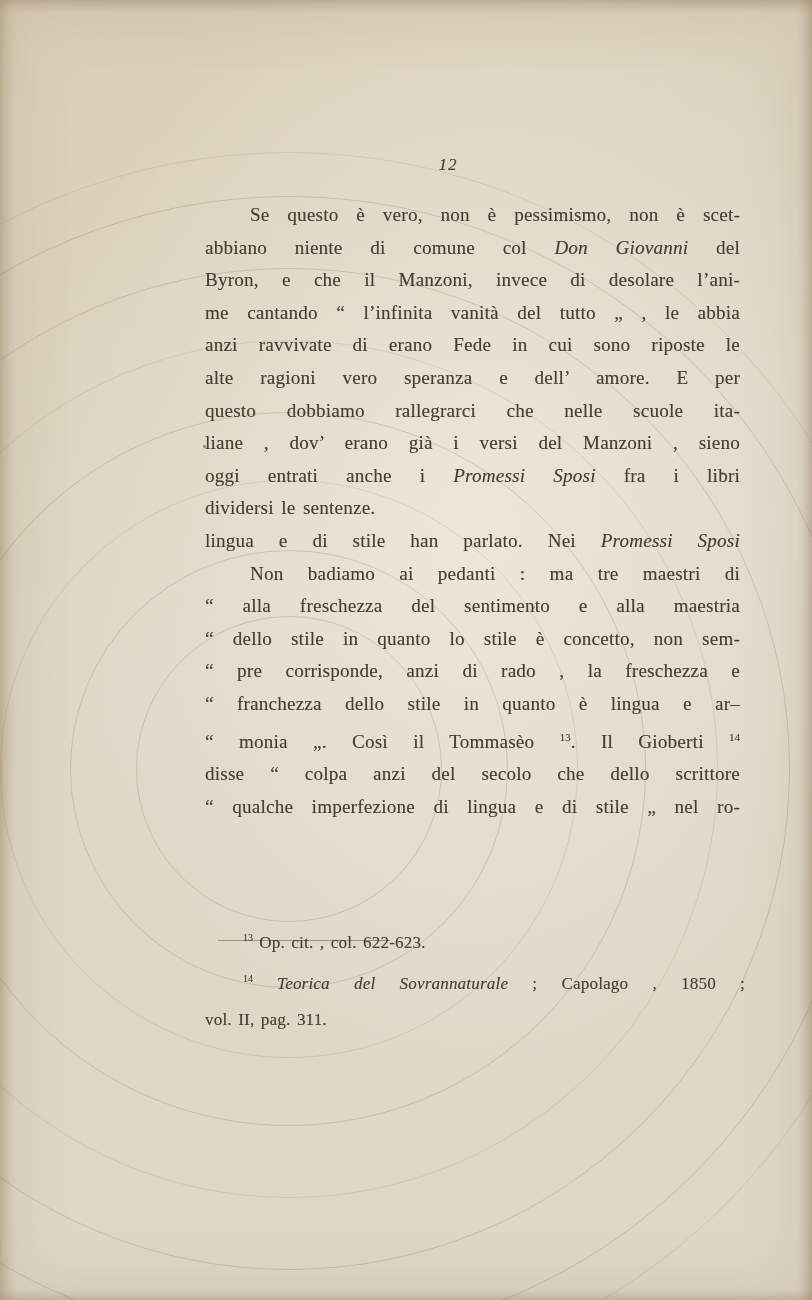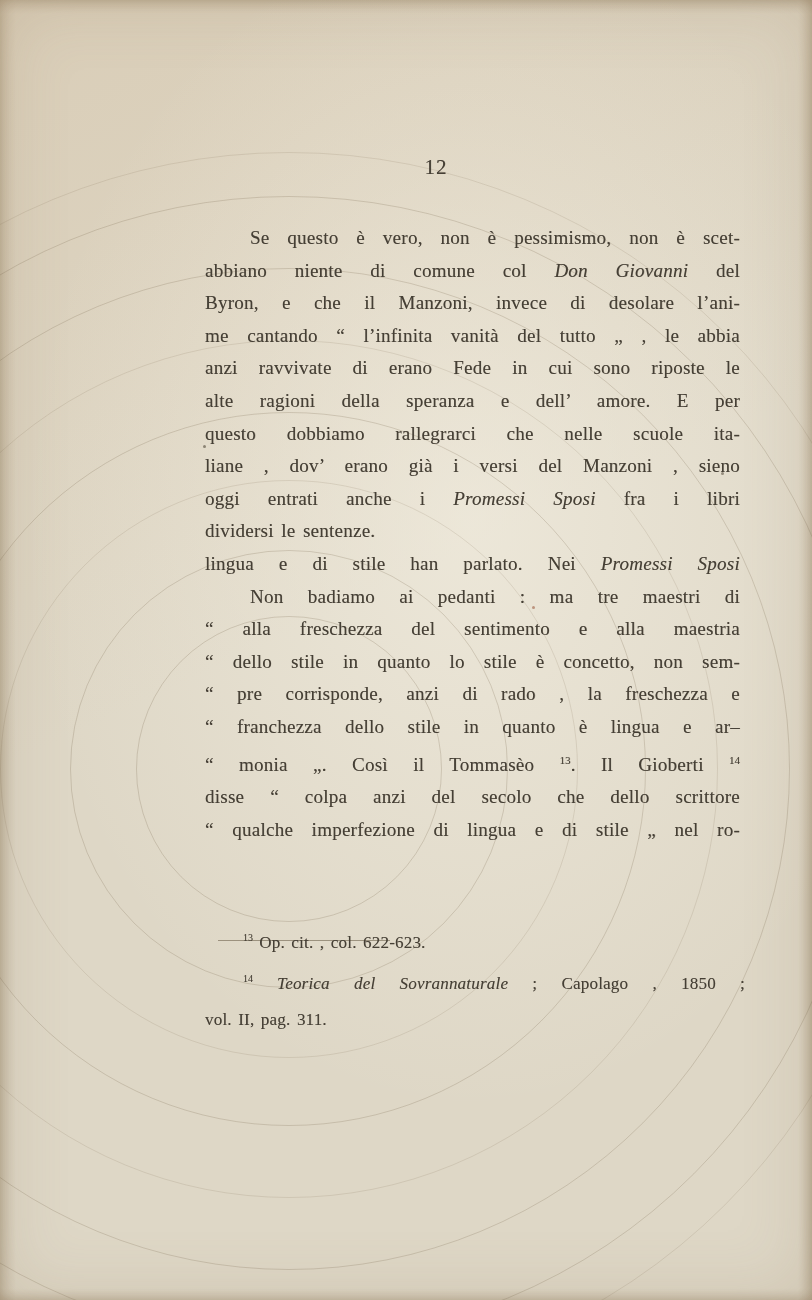--- a/index.html
+++ b/index.html
@@ -21,27 +21,28 @@
     color:#453f35;
   }
   .stamp {
     position:absolute;
     border:1.5px solid rgba(122,106,80,0.24);
     border-radius:50%;
     pointer-events:none;
   }
   .stamp.faint { border-color:rgba(122,106,80,0.16); }
   .pageno {
-    position:absolute; top:155px; left:436px;
+    position:absolute; top:155px; left:448px;
     transform:translateX(-50%);
-    font-size:21px; letter-spacing:1px;
+    font-size:17px; letter-spacing:1px;
     text-shadow:0.3px 0.3px 0.6px rgba(60,52,40,0.45);
+    font-style:italic;
   }
   .body-text {
-    position:absolute; left:205px; top:222px; width:535px;
+    position:absolute; left:205px; top:199px; width:535px;
     font-size:19px; line-height:32.6px;
     letter-spacing:0.25px; word-spacing:2.5px;
     text-shadow:0.3px 0.3px 0.6px rgba(60,52,40,0.40);
   }
   .footnotes {
     position:absolute; left:205px; top:920px; width:540px;
     font-size:17px; line-height:36px;
     letter-spacing:0.2px; word-spacing:2px;
     text-shadow:0.3px 0.3px 0.5px rgba(60,52,40,0.35);
   }
@@ -75,21 +76,21 @@
 
   <div class="pageno">12</div>
 
   <div class="body-text">
       <div>
         <div class="line" style="text-indent: 45px;"><span>Se questo è vero, non è pessimismo, non è scet-</span></div>
         <div class="line"><span>abbiano niente di comune col </span><span class="it">Don Giovanni</span><span> del</span></div>
         <div class="line"><span>Byron, e che il Manzoni, invece di desolare l’ani-</span></div>
         <div class="line"><span>me cantando “ l’infinita vanità del tutto „ , le abbia</span></div>
         <div class="line"><span>anzi ravvivate di erano Fede in cui sono riposte le</span></div>
-        <div class="line"><span>alte ragioni della speranza e dell’ amore. E per</span></div>
+        <div class="line"><span>alte ragioni vero speranza e dell’ amore. E per</span></div>
         <div class="line"><span>questo dobbiamo rallegrarci che nelle scuole ita-</span></div>
         <div class="line"><span>liane , dov’ erano già i versi del Manzoni , sieno</span></div>
         <div class="line"><span>oggi entrati anche i </span><span class="it">Promessi Sposi</span><span> fra i libri</span></div>
         <div class="line noj"><span>dividersi le sentenze.</span></div>
       </div>
       <div>
         <div class="line"><span>lingua e di stile han parlato. Nei </span><span class="it">Promessi Sposi</span></div>
         <div class="line" style="text-indent: 45px;"><span>Non badiamo ai pedanti : ma tre maestri di</span></div>
         <div class="line"><span>“ alla freschezza del sentimento e alla maestria</span></div>
         <div class="line"><span>“ dello stile in quanto lo stile è concetto, non sem-</span></div>

